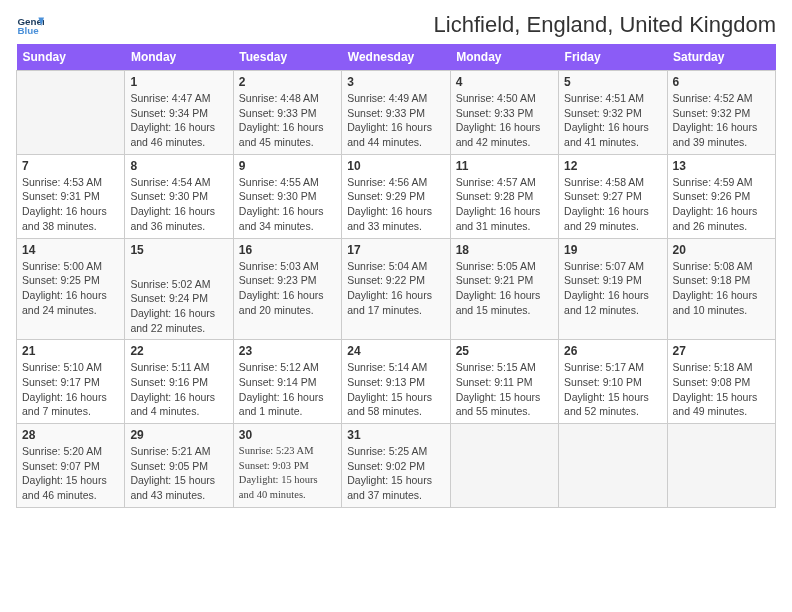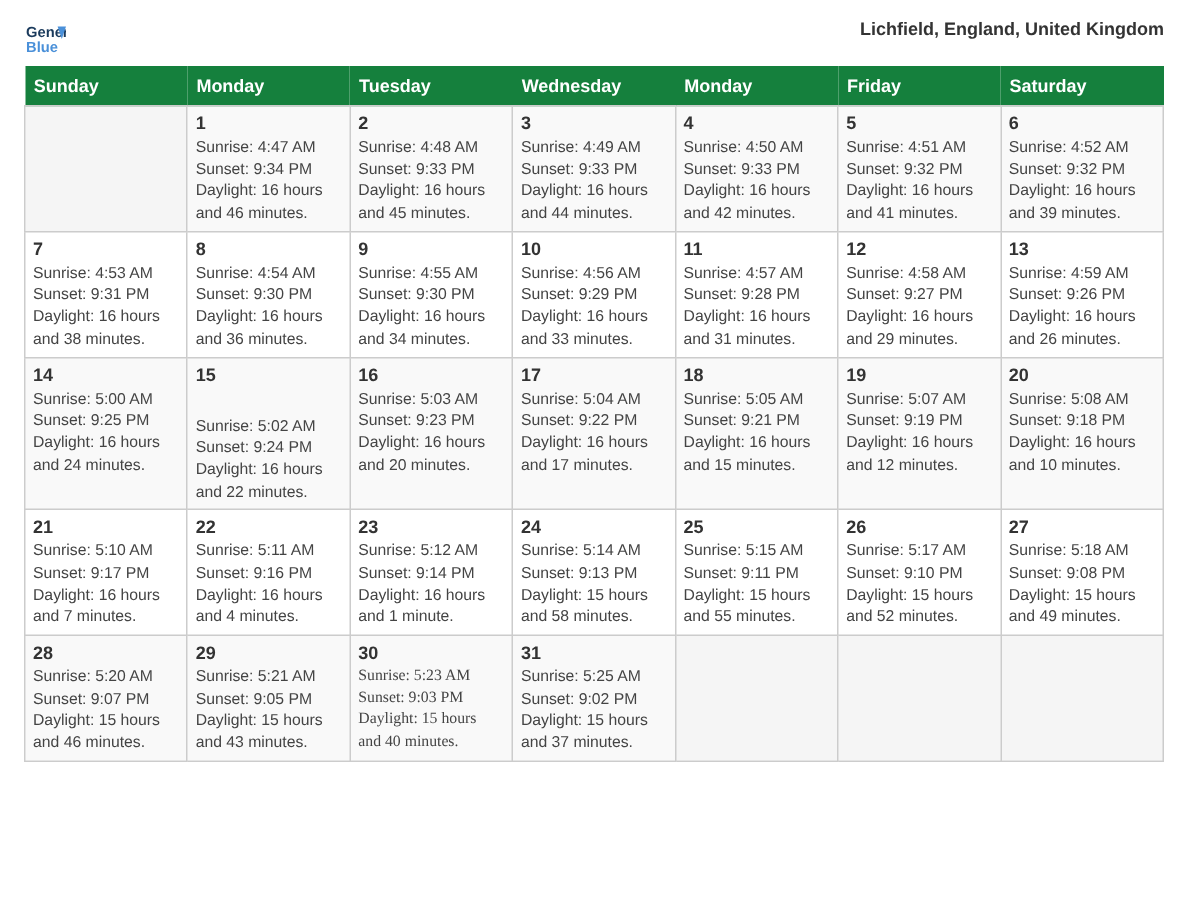--- a/index.html
+++ b/index.html
@@ -31,31 +31,31 @@
     }
     .title-block {
       text-align: right;
     }
     .main-title {
       font-size: 36px;
       font-weight: bold;
       color: #1a3a5c;
     }
     .subtitle {
-      font-size: 12px;
+      font-size: 22px;
       color: #333;
-      font-weight: bold;
+      font-weight: normal;
     }
     table {
       width: 100%;
       border-collapse: collapse;
       font-size: 11px;
     }
     thead tr th {
-      background-color: #15803d;
+      background-color: #8b5cf6;
       color: white;
       text-align: left;
       padding: 6px 6px;
       font-weight: bold;
       font-size: 12px;
     }
     tbody tr td {
       border: 1px solid #ccc;
       padding: 4px 5px;
       vertical-align: top;

